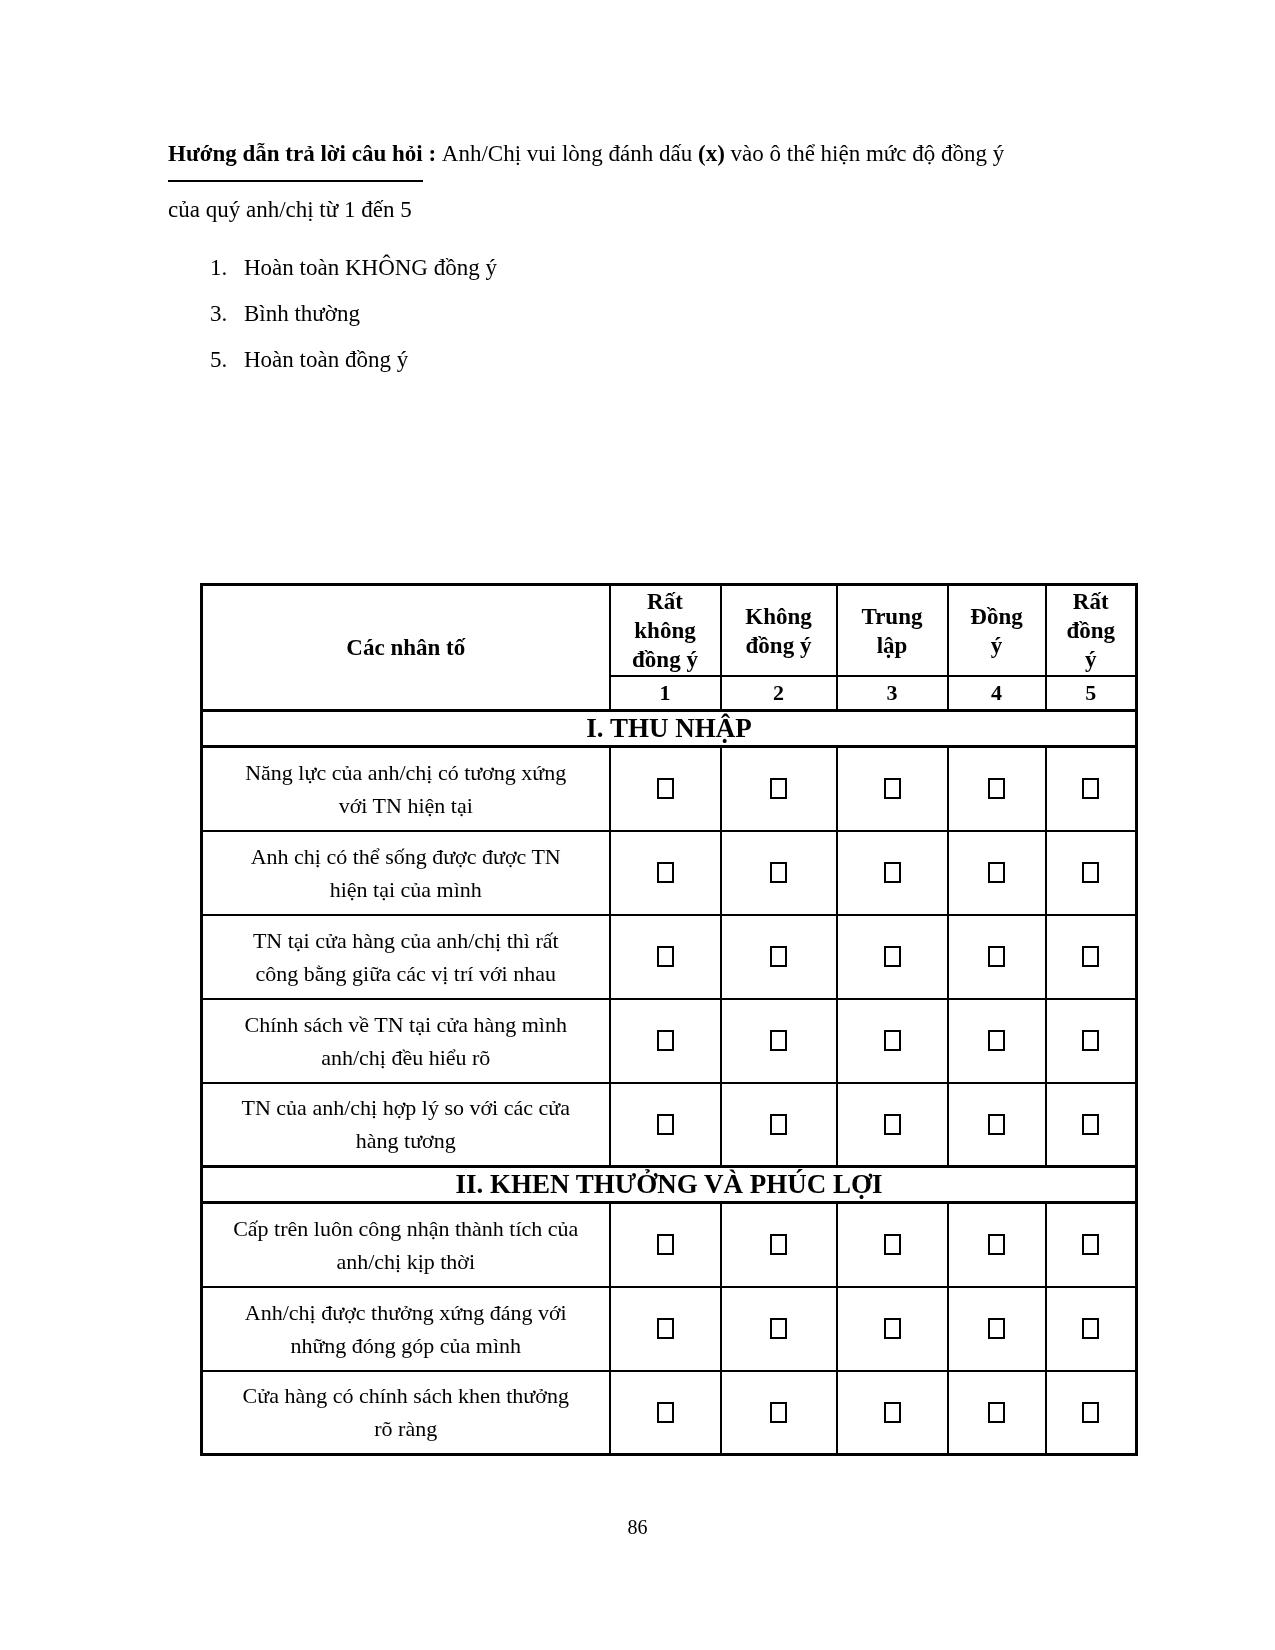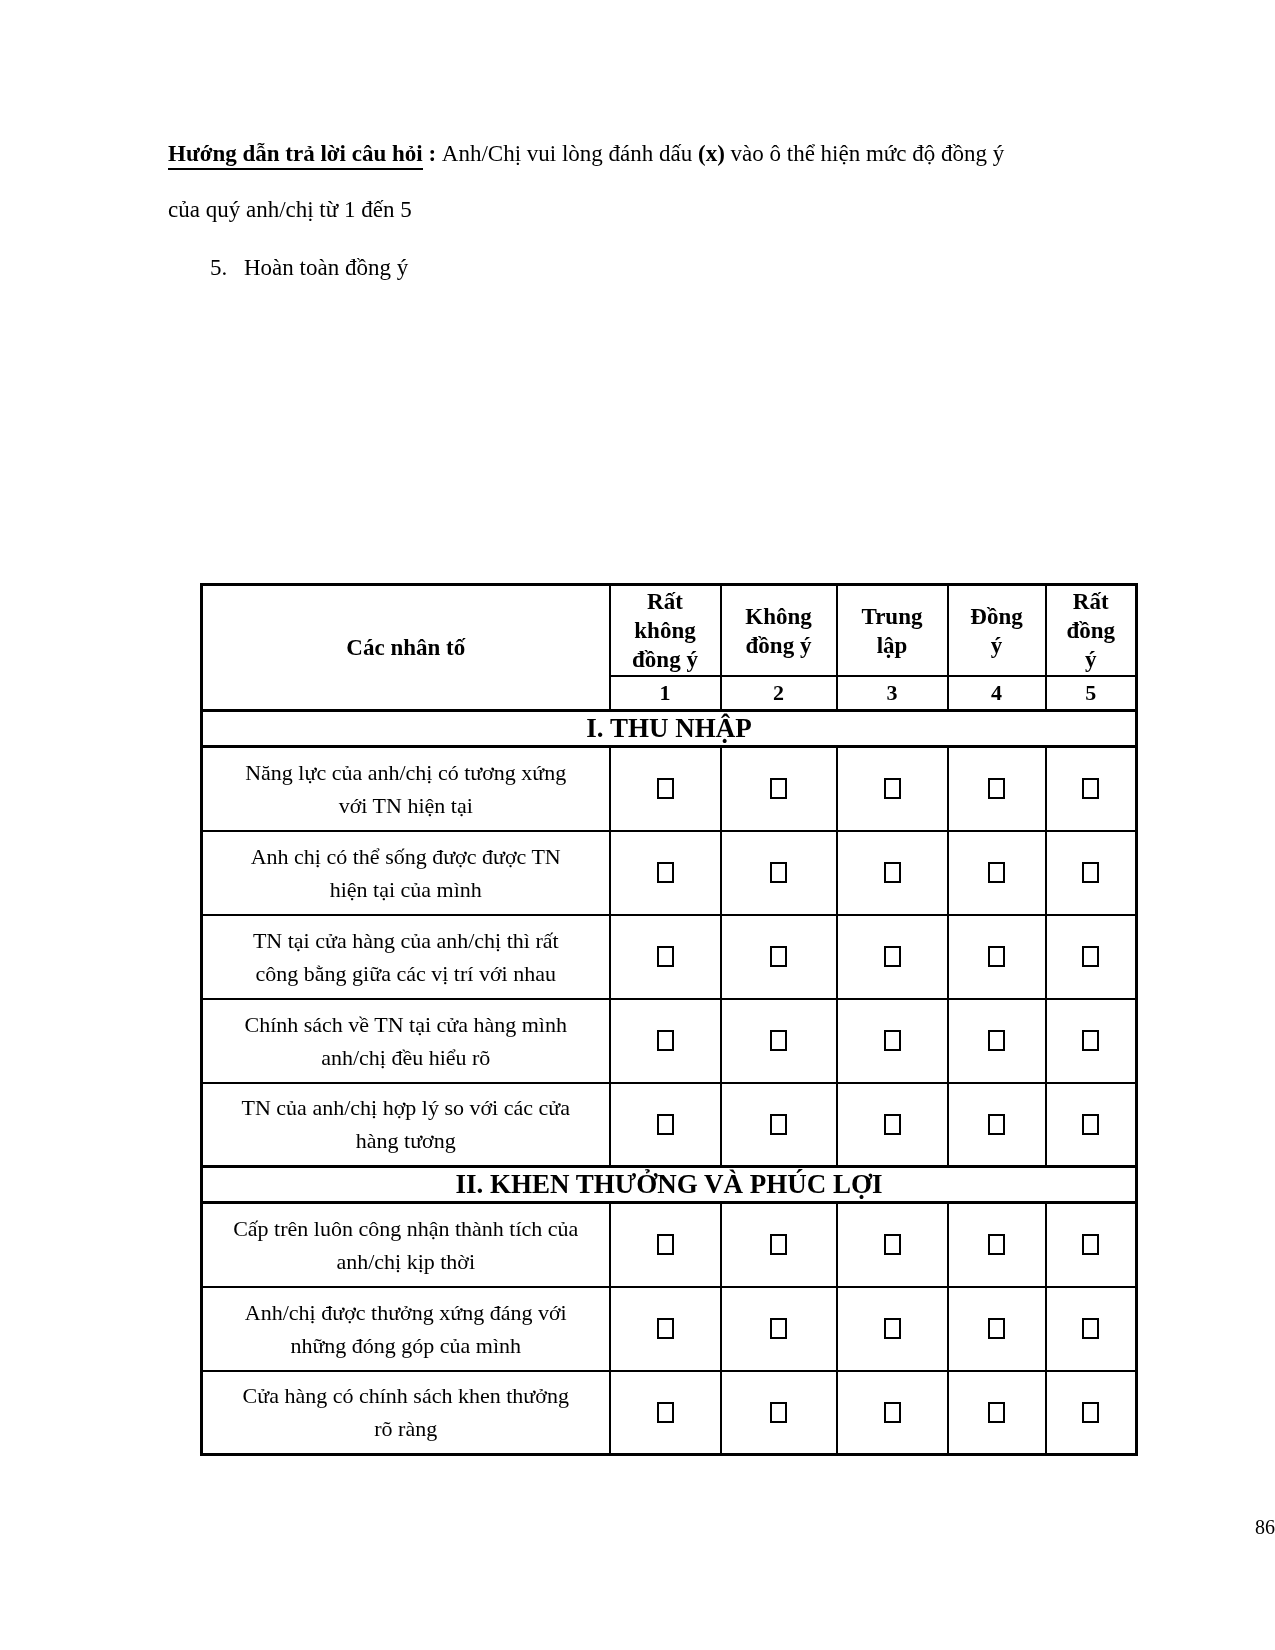--- a/index.html
+++ b/index.html
@@ -18,21 +18,21 @@
   .instr-line1 {
     position: absolute;
     left: 168px;
     top: 141px;
     font-size: 23px;
     white-space: nowrap;
   }
   .instr-title {
     font-weight: bold;
     border-bottom: 2px solid #000;
-    padding-bottom: 2px;
+    padding-bottom: 14px;
   }
   .bold { font-weight: bold; }
   .instr-line2 {
     position: absolute;
     left: 168px;
     top: 197px;
     font-size: 23px;
     white-space: nowrap;
   }
 
@@ -108,33 +108,35 @@
     background: #fff;
     vertical-align: middle;
   }
 
   
   .page-number {
     position: absolute;
     left: 0;
     top: 1516px;
     width: 1275px;
-    text-align: right;
+    text-align: center;
     font-size: 20px;
   }
 </style>
 </head>
 <body>
 
 <div class="instr-line1">
   <span class="instr-title">Hướng dẫn trả lời câu hỏi</span><span class="bold"> : </span><span>Anh/Chị vui lòng đánh dấu </span><span class="bold">(x)</span><span> vào ô thể hiện mức độ đồng ý</span>
 </div>
 <div class="instr-line2">của quý anh/chị từ 1 đến 5</div>
 
 <div class="scale-list">
+  <div class="scale-item"><span class="scale-num">1.</span><span>Hoàn toàn KHÔNG đồng ý</span></div>
+  <div class="scale-item"><span class="scale-num">3.</span><span>Bình thường</span></div>
   <div class="scale-item"><span class="scale-num">5.</span><span>Hoàn toàn đồng ý</span></div>
 </div>
 
 <table class="survey-table">
   <colgroup>
     <col style="width:408px">
     <col style="width:111px">
     <col style="width:116px">
     <col style="width:111px">
     <col style="width:98px">

